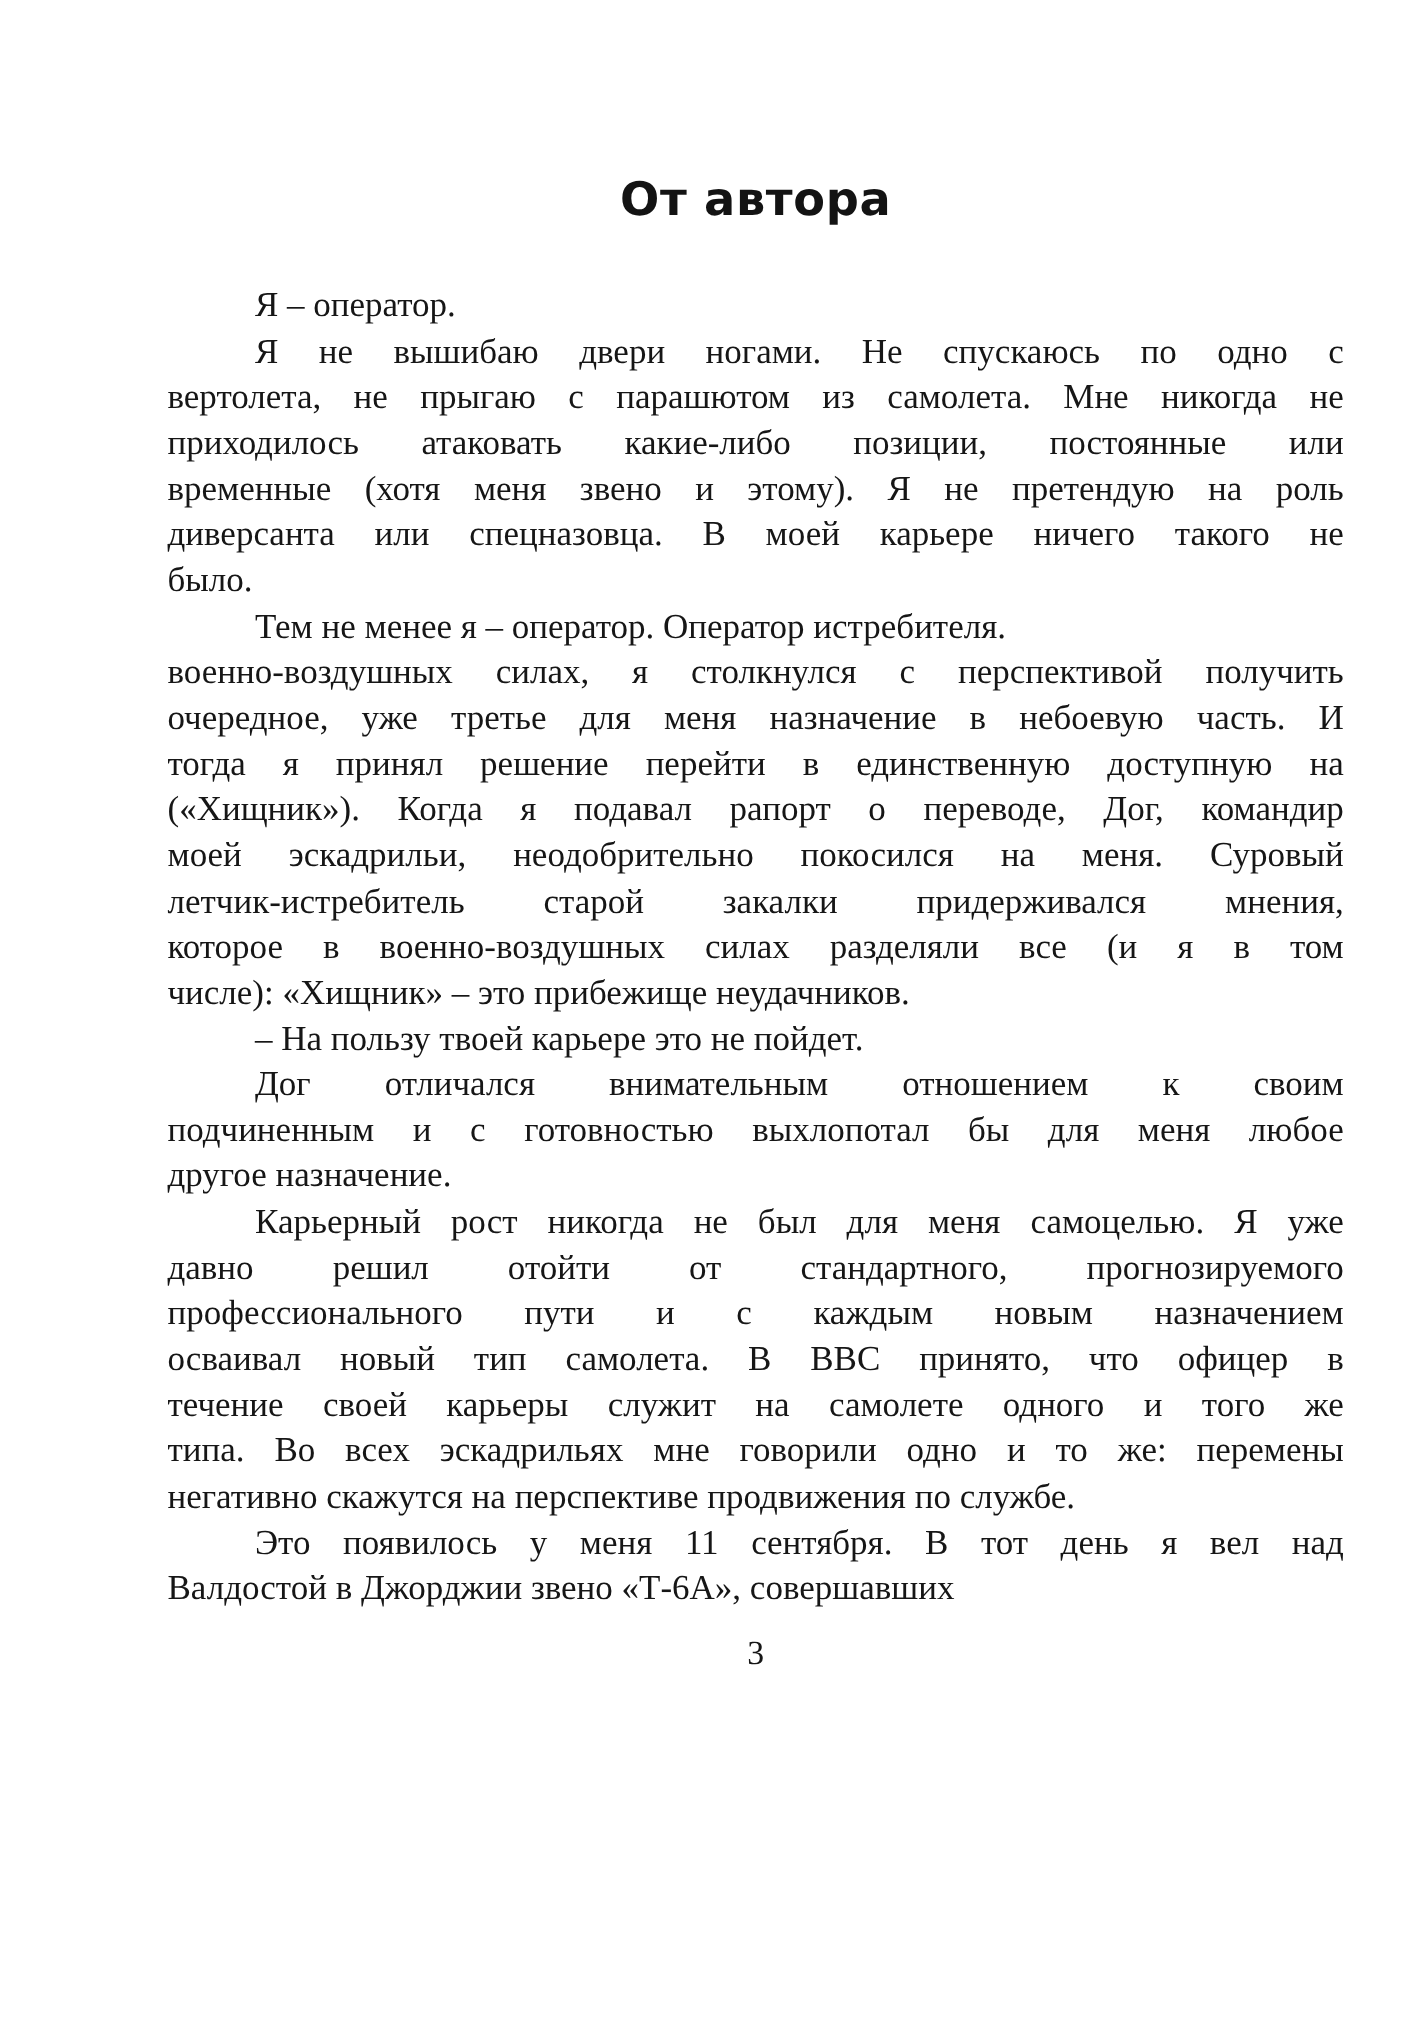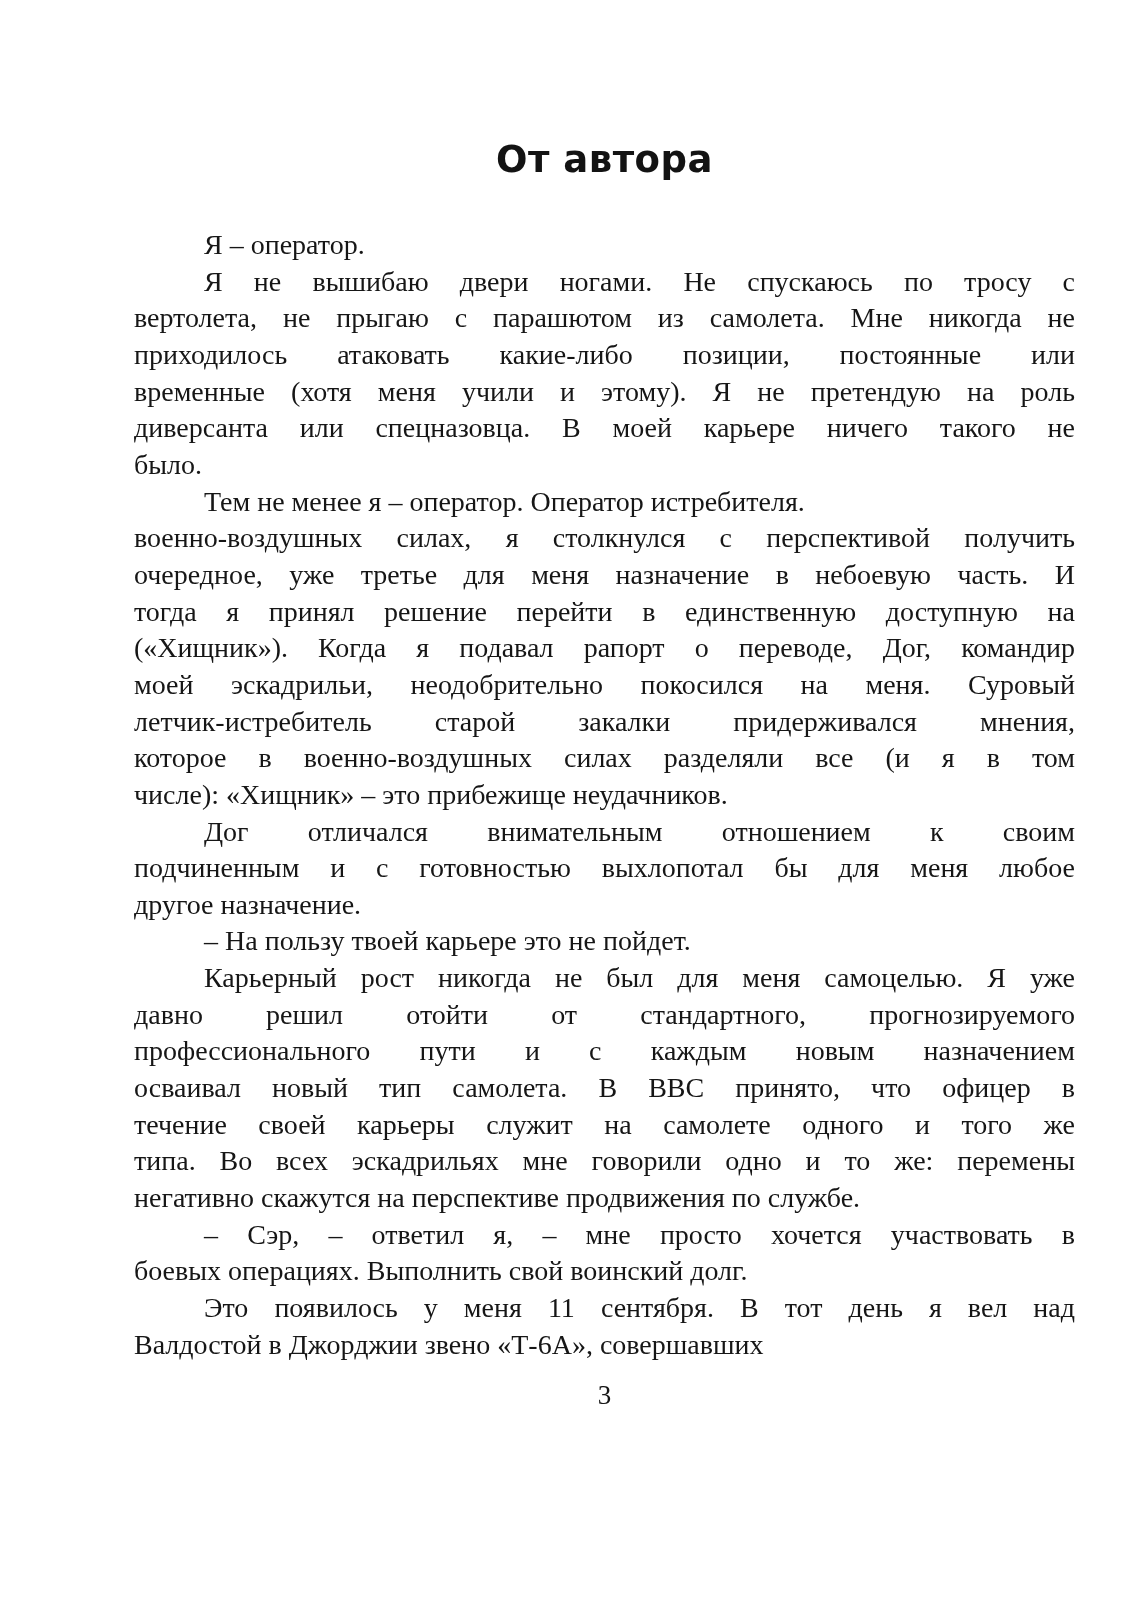--- a/index.html
+++ b/index.html
@@ -56,61 +56,57 @@
 <body>
 
 <div class="page">
   <h1 class="title">От автора</h1>
 
   <div class="body-text">
       <div class="para">
         <div class="ln ln-first ln-last">Я – оператор.</div>
       </div>
       <div class="para">
-        <div class="ln ln-first">Я не вышибаю двери ногами. Не спускаюсь по тросу с</div>
+        <div class="ln ln-first">Я не вышибаю двери ногами. Не спускаюсь по одно с</div>
         <div class="ln">вертолета, не прыгаю с парашютом из самолета. Мне никогда не</div>
         <div class="ln">приходилось атаковать какие-либо позиции, постоянные или</div>
-        <div class="ln">временные (хотя меня учили и этому). Я не претендую на роль</div>
+        <div class="ln">временные (хотя меня звено и этому). Я не претендую на роль</div>
         <div class="ln">диверсанта или спецназовца. В моей карьере ничего такого не</div>
         <div class="ln ln-last">было.</div>
       </div>
       <div class="para">
         <div class="ln ln-first ln-last">Тем не менее я – оператор. Оператор истребителя.</div>
       </div>
       <div class="para">
         <div class="ln">военно-воздушных силах, я столкнулся с перспективой получить</div>
         <div class="ln">очередное, уже третье для меня назначение в небоевую часть. И</div>
         <div class="ln">тогда я принял решение перейти в единственную доступную на</div>
         <div class="ln">(«Хищник»). Когда я подавал рапорт о переводе, Дог, командир</div>
         <div class="ln">моей эскадрильи, неодобрительно покосился на меня. Суровый</div>
         <div class="ln">летчик-истребитель старой закалки придерживался мнения,</div>
         <div class="ln">которое в военно-воздушных силах разделяли все (и я в том</div>
         <div class="ln ln-last">числе): «Хищник» – это прибежище неудачников.</div>
       </div>
       <div class="para">
+        <div class="ln ln-first ln-last">– На пользу твоей карьере это не пойдет.</div>
+      </div>
+      <div class="para">
         <div class="ln ln-first">Дог отличался внимательным отношением к своим</div>
         <div class="ln">подчиненным и с готовностью выхлопотал бы для меня любое</div>
         <div class="ln ln-last">другое назначение.</div>
-      </div>
-      <div class="para">
-        <div class="ln ln-first ln-last">– На пользу твоей карьере это не пойдет.</div>
       </div>
       <div class="para">
         <div class="ln ln-first">Карьерный рост никогда не был для меня самоцелью. Я уже</div>
         <div class="ln">давно решил отойти от стандартного, прогнозируемого</div>
         <div class="ln">профессионального пути и с каждым новым назначением</div>
         <div class="ln">осваивал новый тип самолета. В ВВС принято, что офицер в</div>
         <div class="ln">течение своей карьеры служит на самолете одного и того же</div>
         <div class="ln">типа. Во всех эскадрильях мне говорили одно и то же: перемены</div>
         <div class="ln ln-last">негативно скажутся на перспективе продвижения по службе.</div>
       </div>
       <div class="para">
-        <div class="ln ln-first">– Сэр, – ответил я, – мне просто хочется участвовать в</div>
-        <div class="ln ln-last">боевых операциях. Выполнить свой воинский долг.</div>
-      </div>
-      <div class="para">
         <div class="ln ln-first">Это появилось у меня 11 сентября. В тот день я вел над</div>
         <div class="ln ln-last">Валдостой в Джорджии звено «Т-6А», совершавших</div>
       </div>
     </div>
 
   <div class="page-number">3</div>
 </div>
 
 </body></html>

